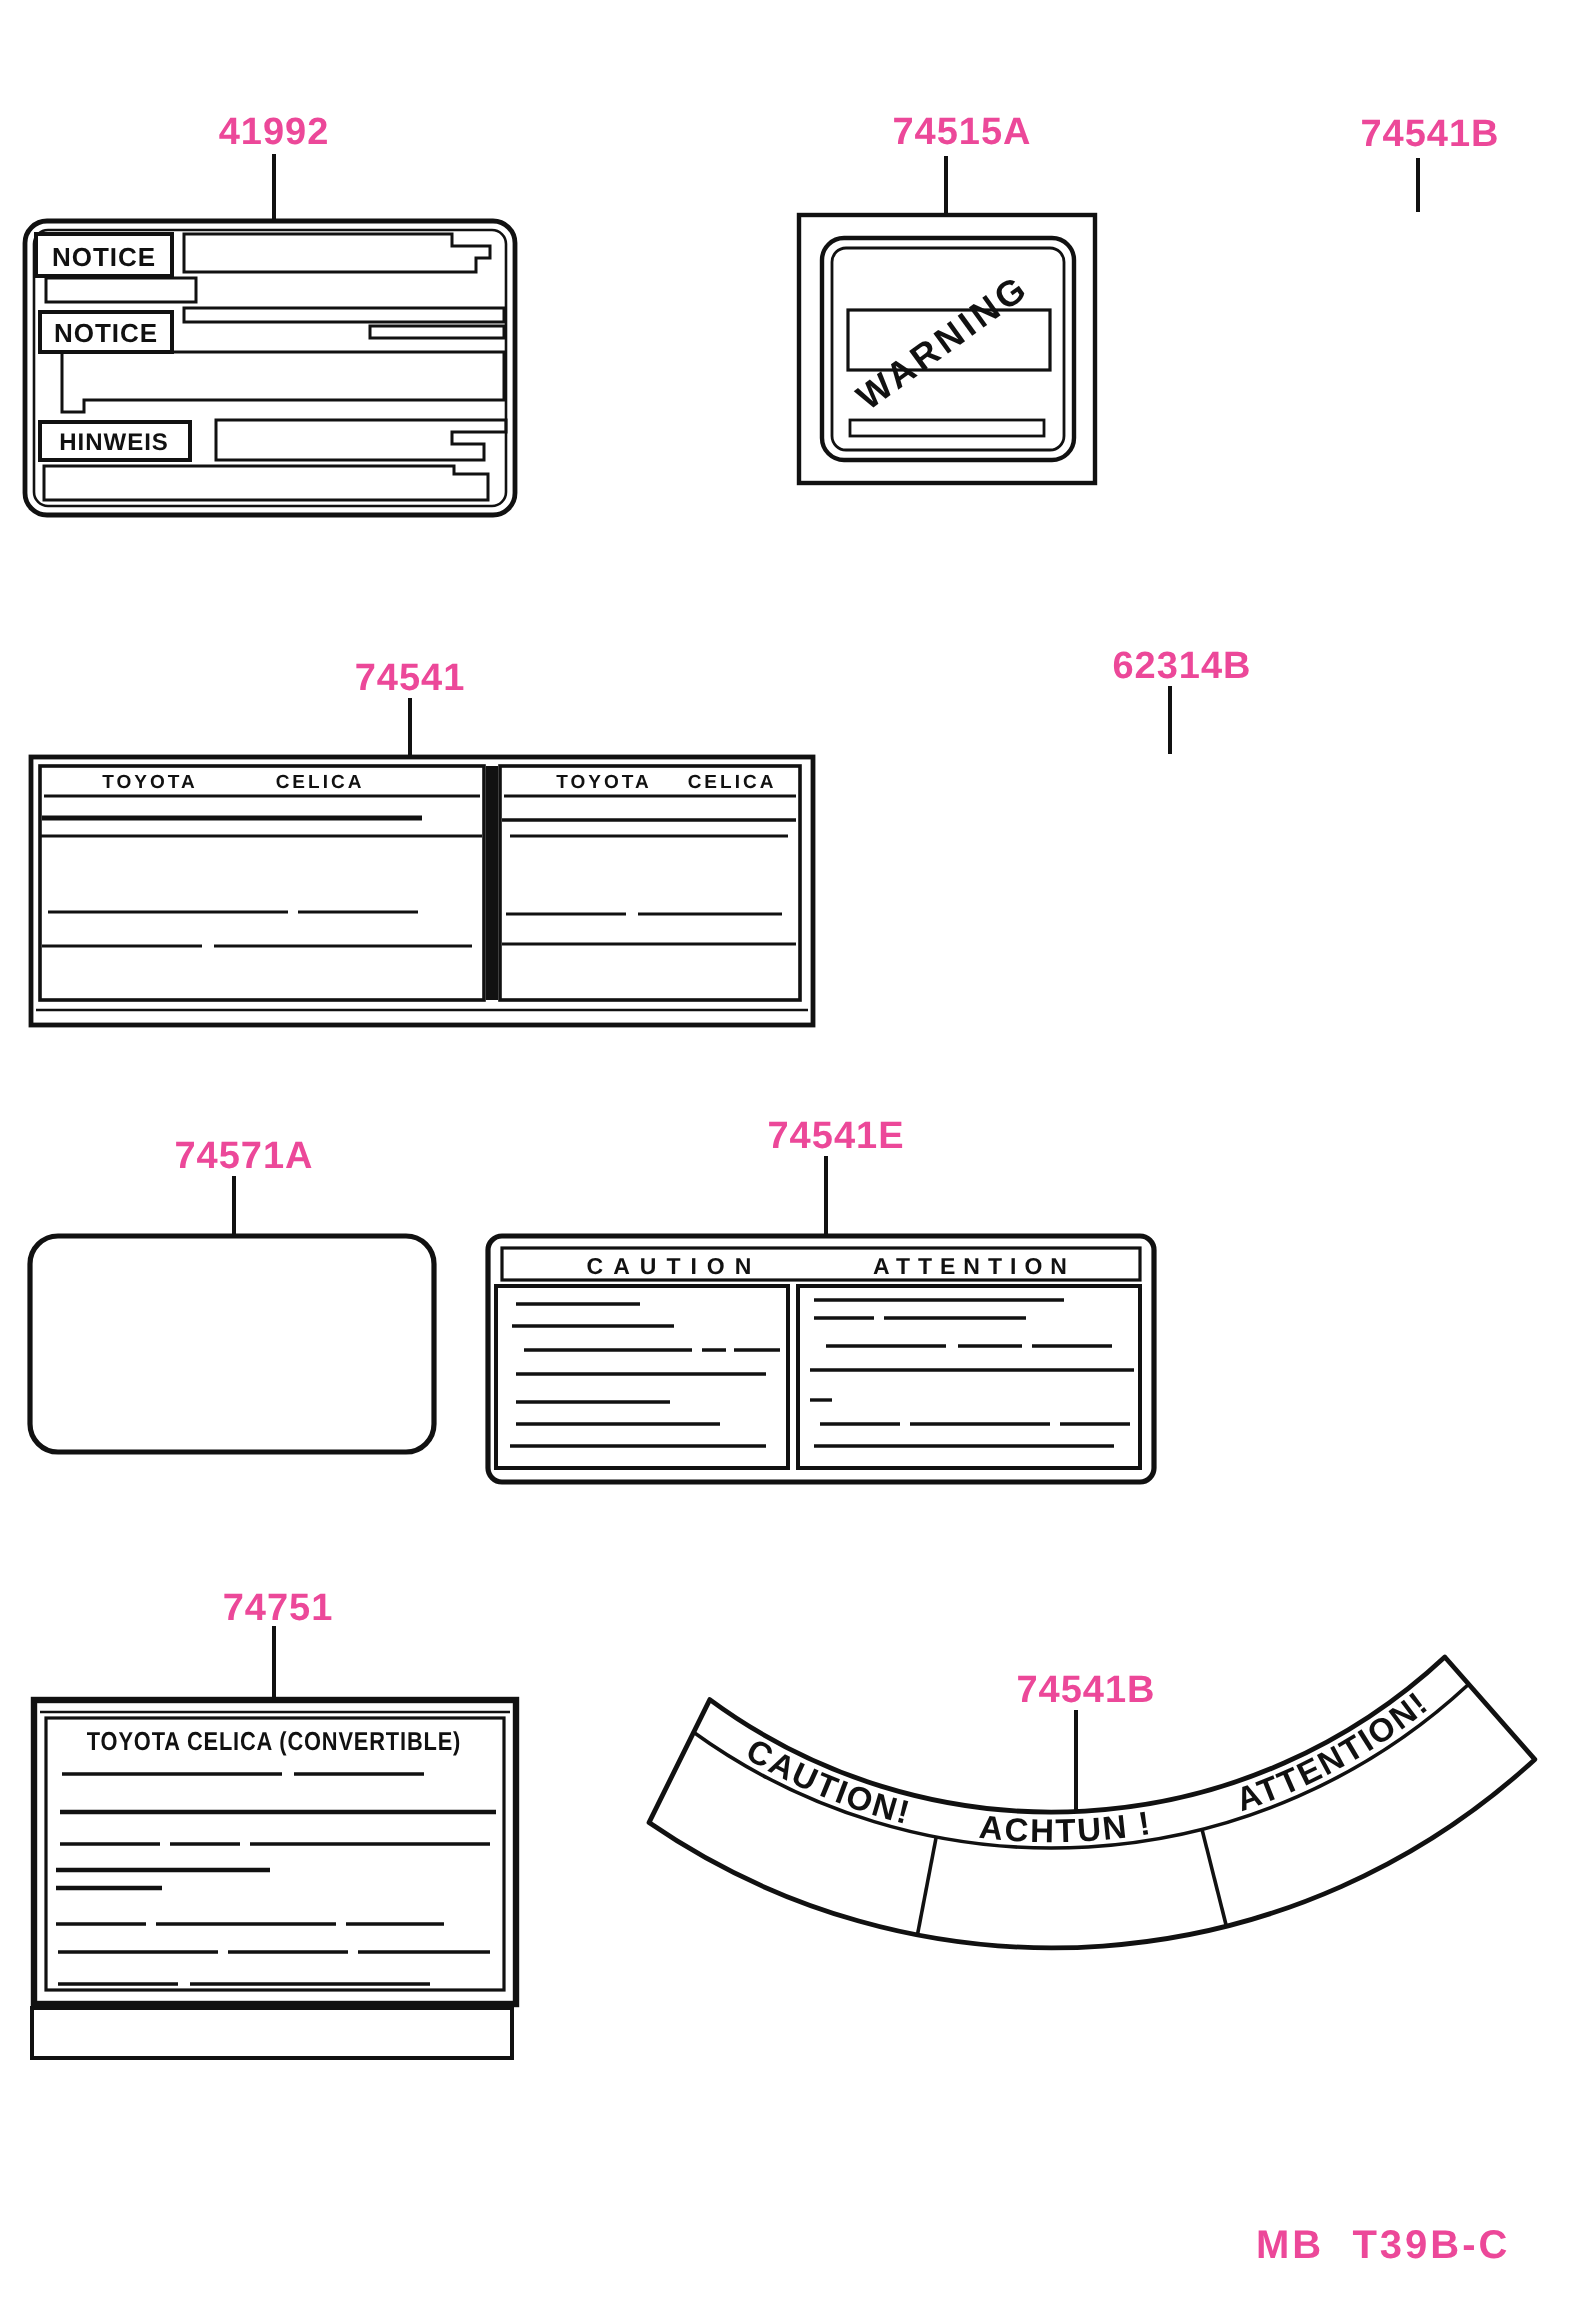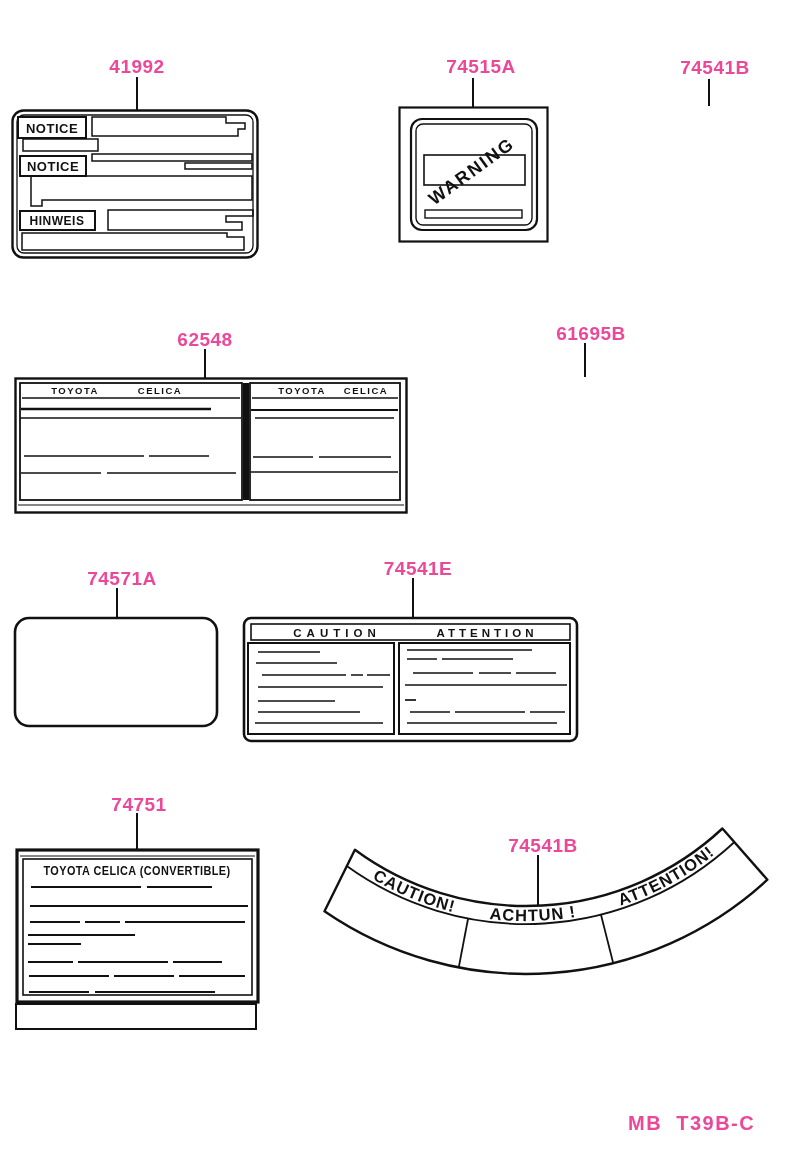--- a/index.html
+++ b/index.html
@@ -25,24 +25,24 @@
 
   <div class="pn" style="left:137px;top:56px">41992</div>
   <div class="leader" style="left:136px;top:77px;height:33px"></div>
 
   <div class="pn" style="left:481px;top:56px">74515A</div>
   <div class="leader" style="left:472px;top:78px;height:29px"></div>
 
   <div class="pn" style="left:715px;top:57px">74541B</div>
   <div class="leader" style="left:708px;top:79px;height:27px"></div>
 
-  <div class="pn" style="left:205px;top:329px">62548</div>
+  <div class="pn" style="left:205px;top:329px">74541</div>
   <div class="leader" style="left:204px;top:349px;height:29px"></div>
 
-  <div class="pn" style="left:591px;top:323px">61695B</div>
+  <div class="pn" style="left:591px;top:323px">62314B</div>
   <div class="leader" style="left:584px;top:343px;height:34px"></div>
 
   <div class="pn" style="left:122px;top:568px">74571A</div>
   <div class="leader" style="left:116px;top:588px;height:30px"></div>
 
   <div class="pn" style="left:418px;top:558px">74541E</div>
   <div class="leader" style="left:412px;top:578px;height:39px"></div>
 
   <div class="pn" style="left:139px;top:794px">74751</div>
   <div class="leader" style="left:136px;top:813px;height:37px"></div>

